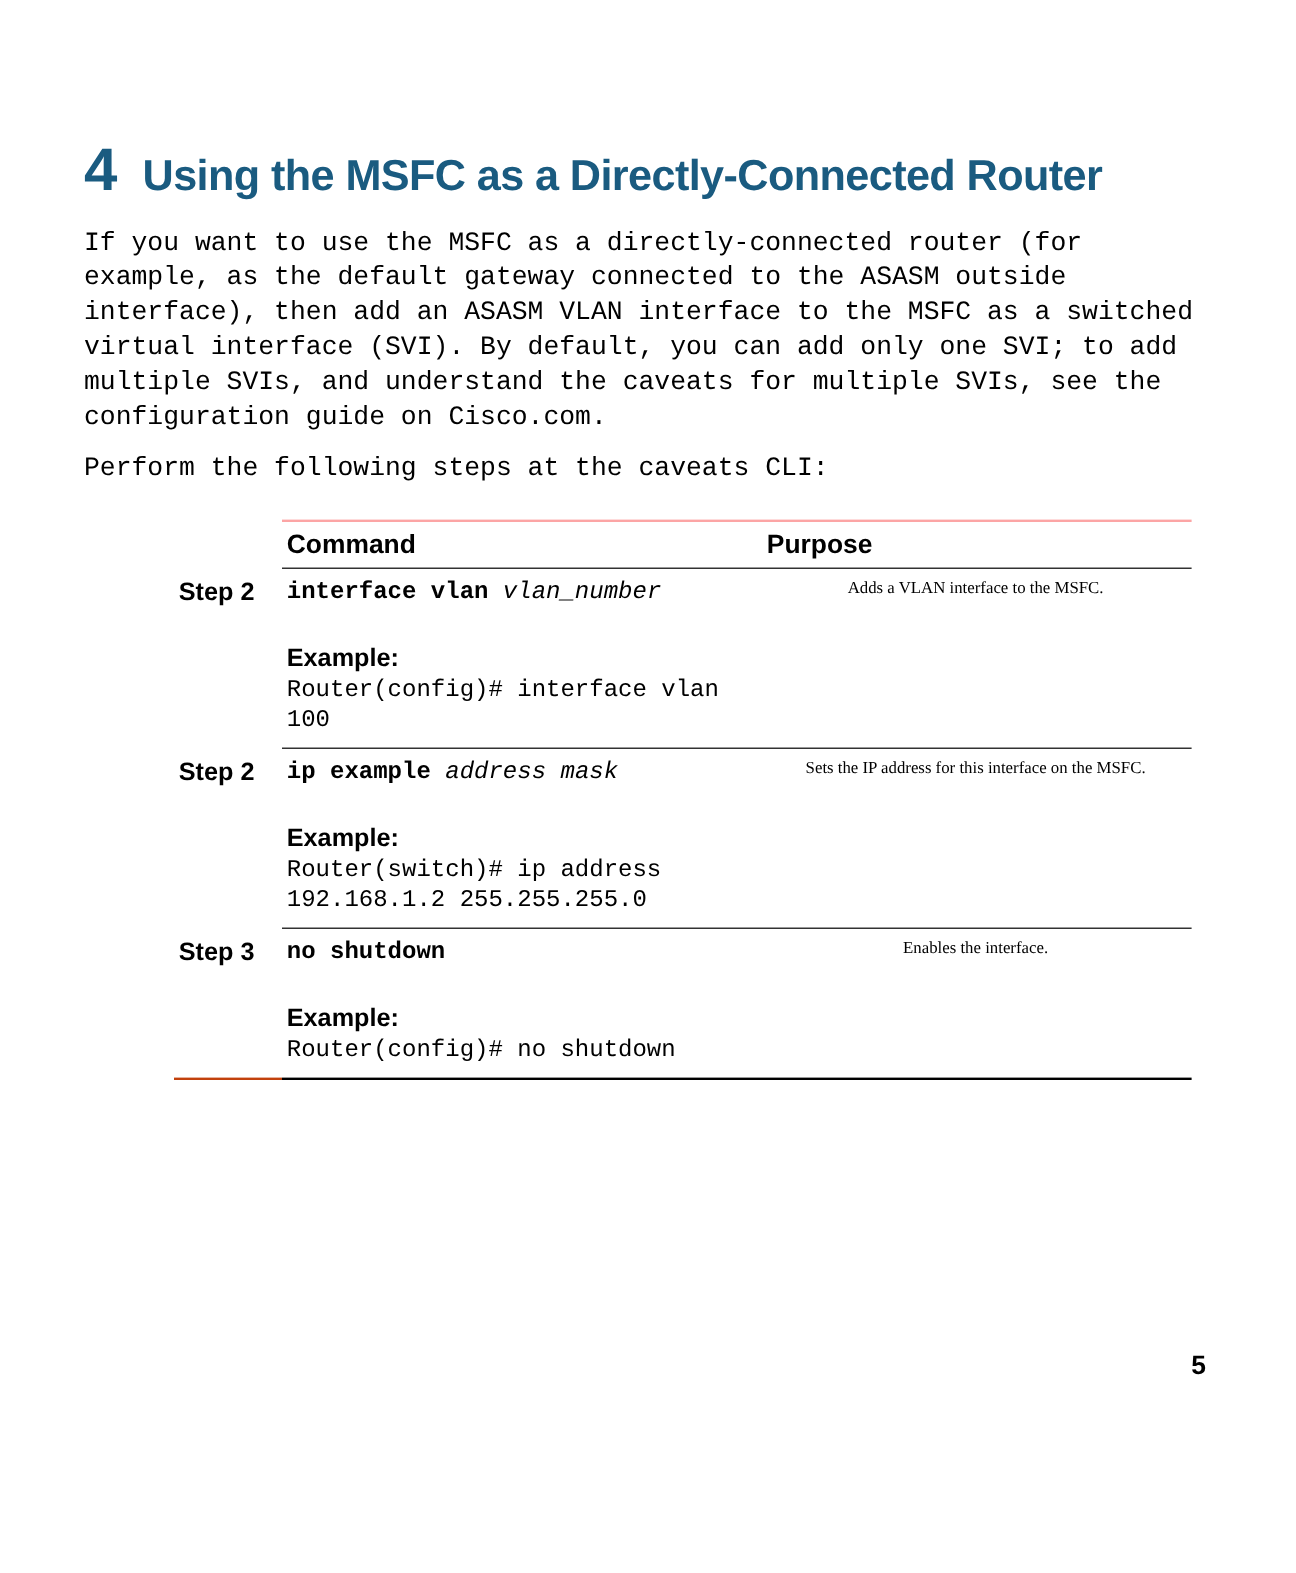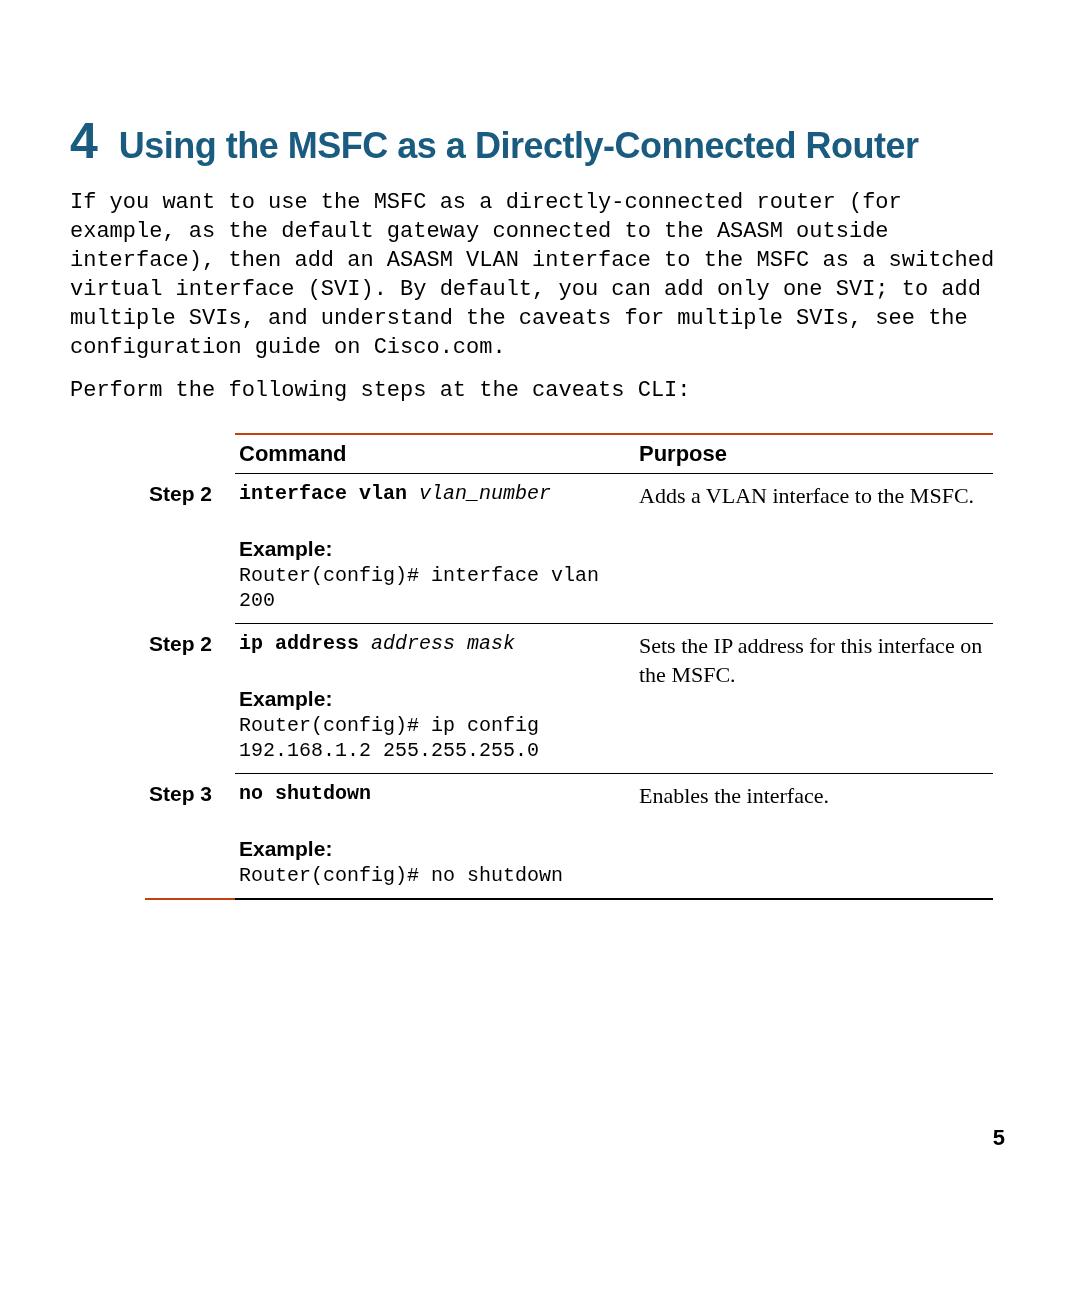--- a/index.html
+++ b/index.html
@@ -94,22 +94,23 @@
     font-weight: 700;
     font-size: 21px;
     white-space: nowrap;
     padding-right: 12px;
   }
   td.cmd-cell {
     padding-right: 10px;
   }
   td.purpose-cell {
     font-family: Georgia, 'Times New Roman', Times, serif;
-    font-size: 22px;
+    font-size: 14px;
     line-height: 1.3;
+    text-align: center;
   }
   .cmd-line {
     font-family: 'Courier New', Courier, monospace;
     font-size: 20px;
     font-weight: 700;
     margin-bottom: 32px;
   }
   .cmd-arg {
     font-family: 'Courier New', Courier, monospace;
     font-style: italic;
@@ -139,21 +140,21 @@
     font-weight: 700;
     font-size: 22px;
   }
   
   .header-row th.step-col {
     border-top: none;
     border-bottom: none;
   }
   .header-row th.cmd-col,
   .header-row th.purpose-col {
-    border-top: 2px solid #c2410c;
+    border-top: 2px solid #fca5a5;
     border-bottom: 1.5px solid #000;
   }
   .steps-table thead tr { border: none; }
   .steps-table tbody td.step-label {
     border-bottom: none;
   }
   .steps-table tbody td.cmd-cell,
   .steps-table tbody td.purpose-cell {
     border-bottom: 1px solid #000;
   }
@@ -186,33 +187,33 @@
     </thead>
     <tbody>
       <tr>
         <td class="step-label">Step 2</td>
         <td class="cmd-cell">
           <div class="cmd-line">
             <span>interface vlan</span>
             <span class="cmd-arg">vlan_number</span>
           </div>
           <div class="example-label">Example:</div>
-          <div class="example-code">Router(config)# interface vlan 200</div>
+          <div class="example-code">Router(config)# interface vlan 100</div>
         </td>
         <td class="purpose-cell">Adds a VLAN interface to the MSFC.</td>
       </tr>
       <tr>
         <td class="step-label">Step 2</td>
         <td class="cmd-cell">
           <div class="cmd-line">
-            <span>ip address</span>
+            <span>ip example</span>
             <span class="cmd-arg">address mask</span>
           </div>
           <div class="example-label">Example:</div>
-          <div class="example-code">Router(config)# ip config 192.168.1.2 255.255.255.0</div>
+          <div class="example-code">Router(switch)# ip address 192.168.1.2 255.255.255.0</div>
         </td>
         <td class="purpose-cell">Sets the IP address for this interface on the MSFC.</td>
       </tr>
       <tr>
         <td class="step-label">Step 3</td>
         <td class="cmd-cell">
           <div class="cmd-line">
             <span>no shutdown</span>
             <span class="cmd-arg"></span>
           </div>

